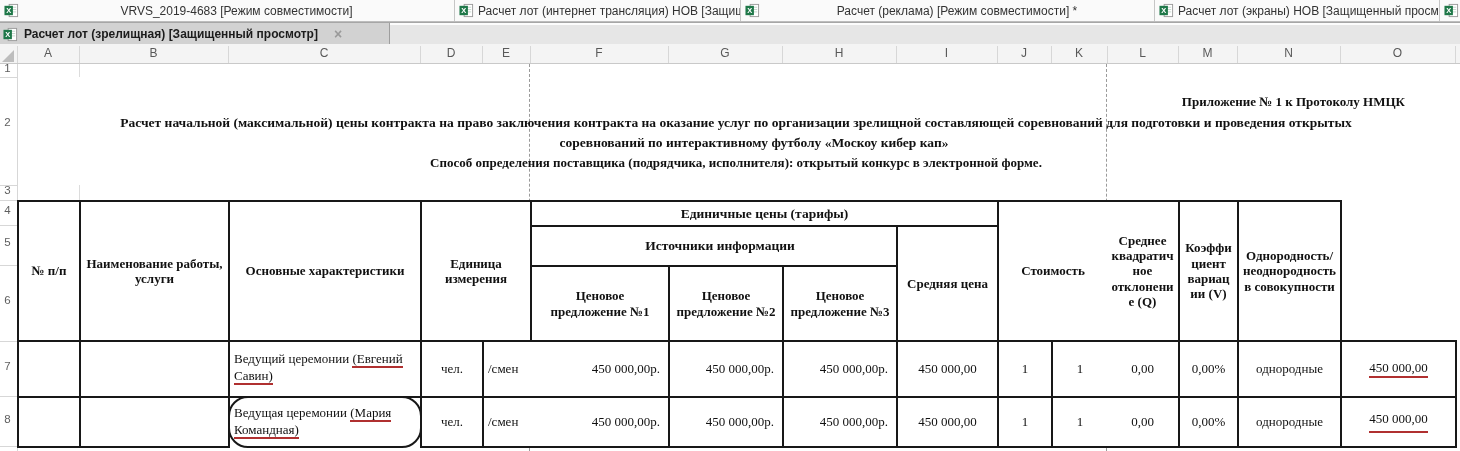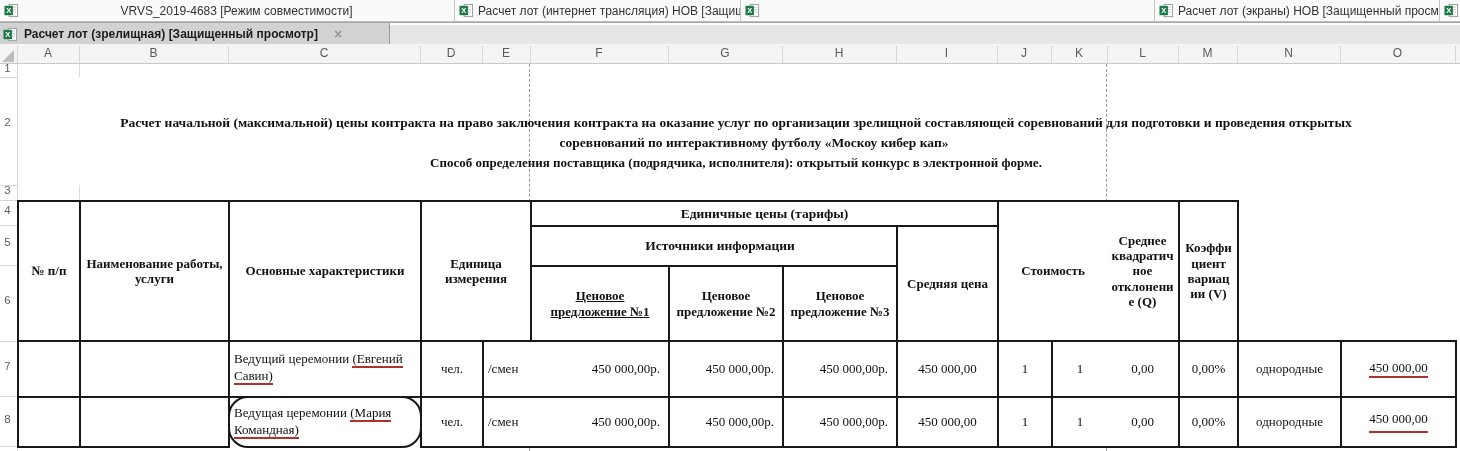--- a/index.html
+++ b/index.html
@@ -81,20 +81,21 @@
     </div>
     <div class="wtab" style="left:741px;width:414px;">
       <svg width="15" height="15" viewBox="0 0 16 16">
           <rect x="5.5" y="1.5" width="9" height="13" fill="#ffffff" stroke="#9b9b9b"></rect>
           <rect x="7" y="4" width="6" height="1" fill="#c3d6cb"></rect>
           <rect x="7" y="6.5" width="6" height="1" fill="#c3d6cb"></rect>
           <rect x="7" y="9" width="6" height="1" fill="#c3d6cb"></rect>
           <rect x="0.5" y="3" width="9" height="10" fill="#1f7849"></rect>
           <text x="5" y="10.6" text-anchor="middle" font-family="Liberation Sans, sans-serif" font-size="8" font-weight="bold" fill="#ffffff">X</text>
         </svg>
+      <span class="lbl">Расчет  (реклама)  [Режим совместимости] *</span>
     </div>
     <div class="wtab" style="left:1155px;width:285px;">
       <svg width="15" height="15" viewBox="0 0 16 16">
           <rect x="5.5" y="1.5" width="9" height="13" fill="#ffffff" stroke="#9b9b9b"></rect>
           <rect x="7" y="4" width="6" height="1" fill="#c3d6cb"></rect>
           <rect x="7" y="6.5" width="6" height="1" fill="#c3d6cb"></rect>
           <rect x="7" y="9" width="6" height="1" fill="#c3d6cb"></rect>
           <rect x="0.5" y="3" width="9" height="10" fill="#1f7849"></rect>
           <text x="5" y="10.6" text-anchor="middle" font-family="Liberation Sans, sans-serif" font-size="8" font-weight="bold" fill="#ffffff">X</text>
         </svg>
@@ -180,37 +181,39 @@
       <div class="gutline" style="top: 396px;"></div>
       <div class="gutline" style="top: 446px;"></div>
     </div>
 
   <div class="gridseg" style="left:79px;top:64px;height:13px;"></div>
   <div class="gridseg" style="left:79px;top:185px;height:15px;"></div>
 
   <div class="pagebreak" style="left:529px;"></div>
   <div class="pagebreak" style="left:1106px;"></div>
 
+  <div class="sheettext" style="top:94px;right:55px;font-size:13px;">Приложение № 1  к Протоколу НМЦК</div>
   <div class="sheettext centered" style="top:115px;font-size:13.5px;">Расчет начальной (максимальной) цены контракта  на право заключения контракта на оказание услуг  по организации зрелищной составляющей соревнований для подготовки и проведения открытых</div>
   <div class="sheettext centered" style="top:135px;font-size:13.5px;padding-left:36px;">соревнований по интерактивному футболу «Москоу кибер кап»</div>
   <div class="sheettext centered" style="top:155px;font-size:13px;">Способ определения поставщика (подрядчика, исполнителя): открытый конкурс в электронной форме.</div>
 
   <div class="cell" style="left:17px;top:200px;width:64px;height:142px;">№ п/п</div>
   <div class="cell wrap" style="left:79px;top:200px;width:151px;height:142px;">Наименование работы, услуги</div>
   <div class="cell wrap" style="left:228px;top:200px;width:194px;height:142px;">Основные характеристики</div>
   <div class="cell wrap" style="left:420px;top:200px;width:112px;height:142px;">Единица измерения</div>
   <div class="cell" style="left:530px;top:200px;width:469px;height:27px;font-size:13.5px;">Единичные цены (тарифы)</div>
   <div class="cell" style="left:530px;top:225px;width:368px;height:42px;font-size:13.5px;padding-left:16px;">Источники информации</div>
-  <div class="cell wrap" style="left:530px;top:265px;width:140px;height:77px;text-decoration:underline;">Ценовое предложение №1</div>
+  <div class="cell wrap" style="left:530px;top:265px;width:140px;height:77px;">Ценовое предложение №1</div>
   <div class="cell wrap" style="left:668px;top:265px;width:116px;height:77px;">Ценовое предложение №2</div>
   <div class="cell wrap" style="left:782px;top:265px;width:116px;height:77px;">Ценовое предложение №3</div>
   <div class="cell wrap" style="left:896px;top:225px;width:103px;height:117px;">Средняя цена</div>
   <div class="cell dash-right" style="left:997px;top:200px;width:111px;height:142px;">Стоимость</div>
   <div class="cell wrap no-left" style="left:1107px;top:200px;width:73px;height:142px;">Среднее квадратичное отклонение (Q)</div>
   <div class="cell wrap" style="left:1178px;top:200px;width:61px;height:142px;">Коэффициент вариации (V)</div>
+  <div class="cell wrap" style="left:1237px;top:200px;width:105px;height:142px;">Однородность/неоднородность в совокупности</div>
 
   <div class="cell data" style="left:17px;top:340px;width:64px;height:58px;"></div>
   <div class="cell data" style="left:79px;top:340px;width:151px;height:58px;"></div>
   <div class="cell data leftal namecell" style="left:228px;top:340px;width:194px;height:58px;"><span>Ведущий церемонии </span><span class="spell">(Евгений</span> <span class="spell">Савин)</span></div>
   <div class="cell data" style="left:420px;top:340px;width:64px;height:58px;">чел.</div>
   <div class="cell data leftal dash-right" style="left:482px;top:340px;width:49px;height:58px;">/смен</div>
   <div class="cell data rightal no-left" style="left:530px;top:340px;width:140px;height:58px;">450 000,00р.</div>
   <div class="cell data rightal" style="left:668px;top:340px;width:116px;height:58px;">450 000,00р.</div>
   <div class="cell data rightal" style="left:782px;top:340px;width:116px;height:58px;">450 000,00р.</div>
   <div class="cell data" style="left:896px;top:340px;width:103px;height:58px;">450 000,00</div>

